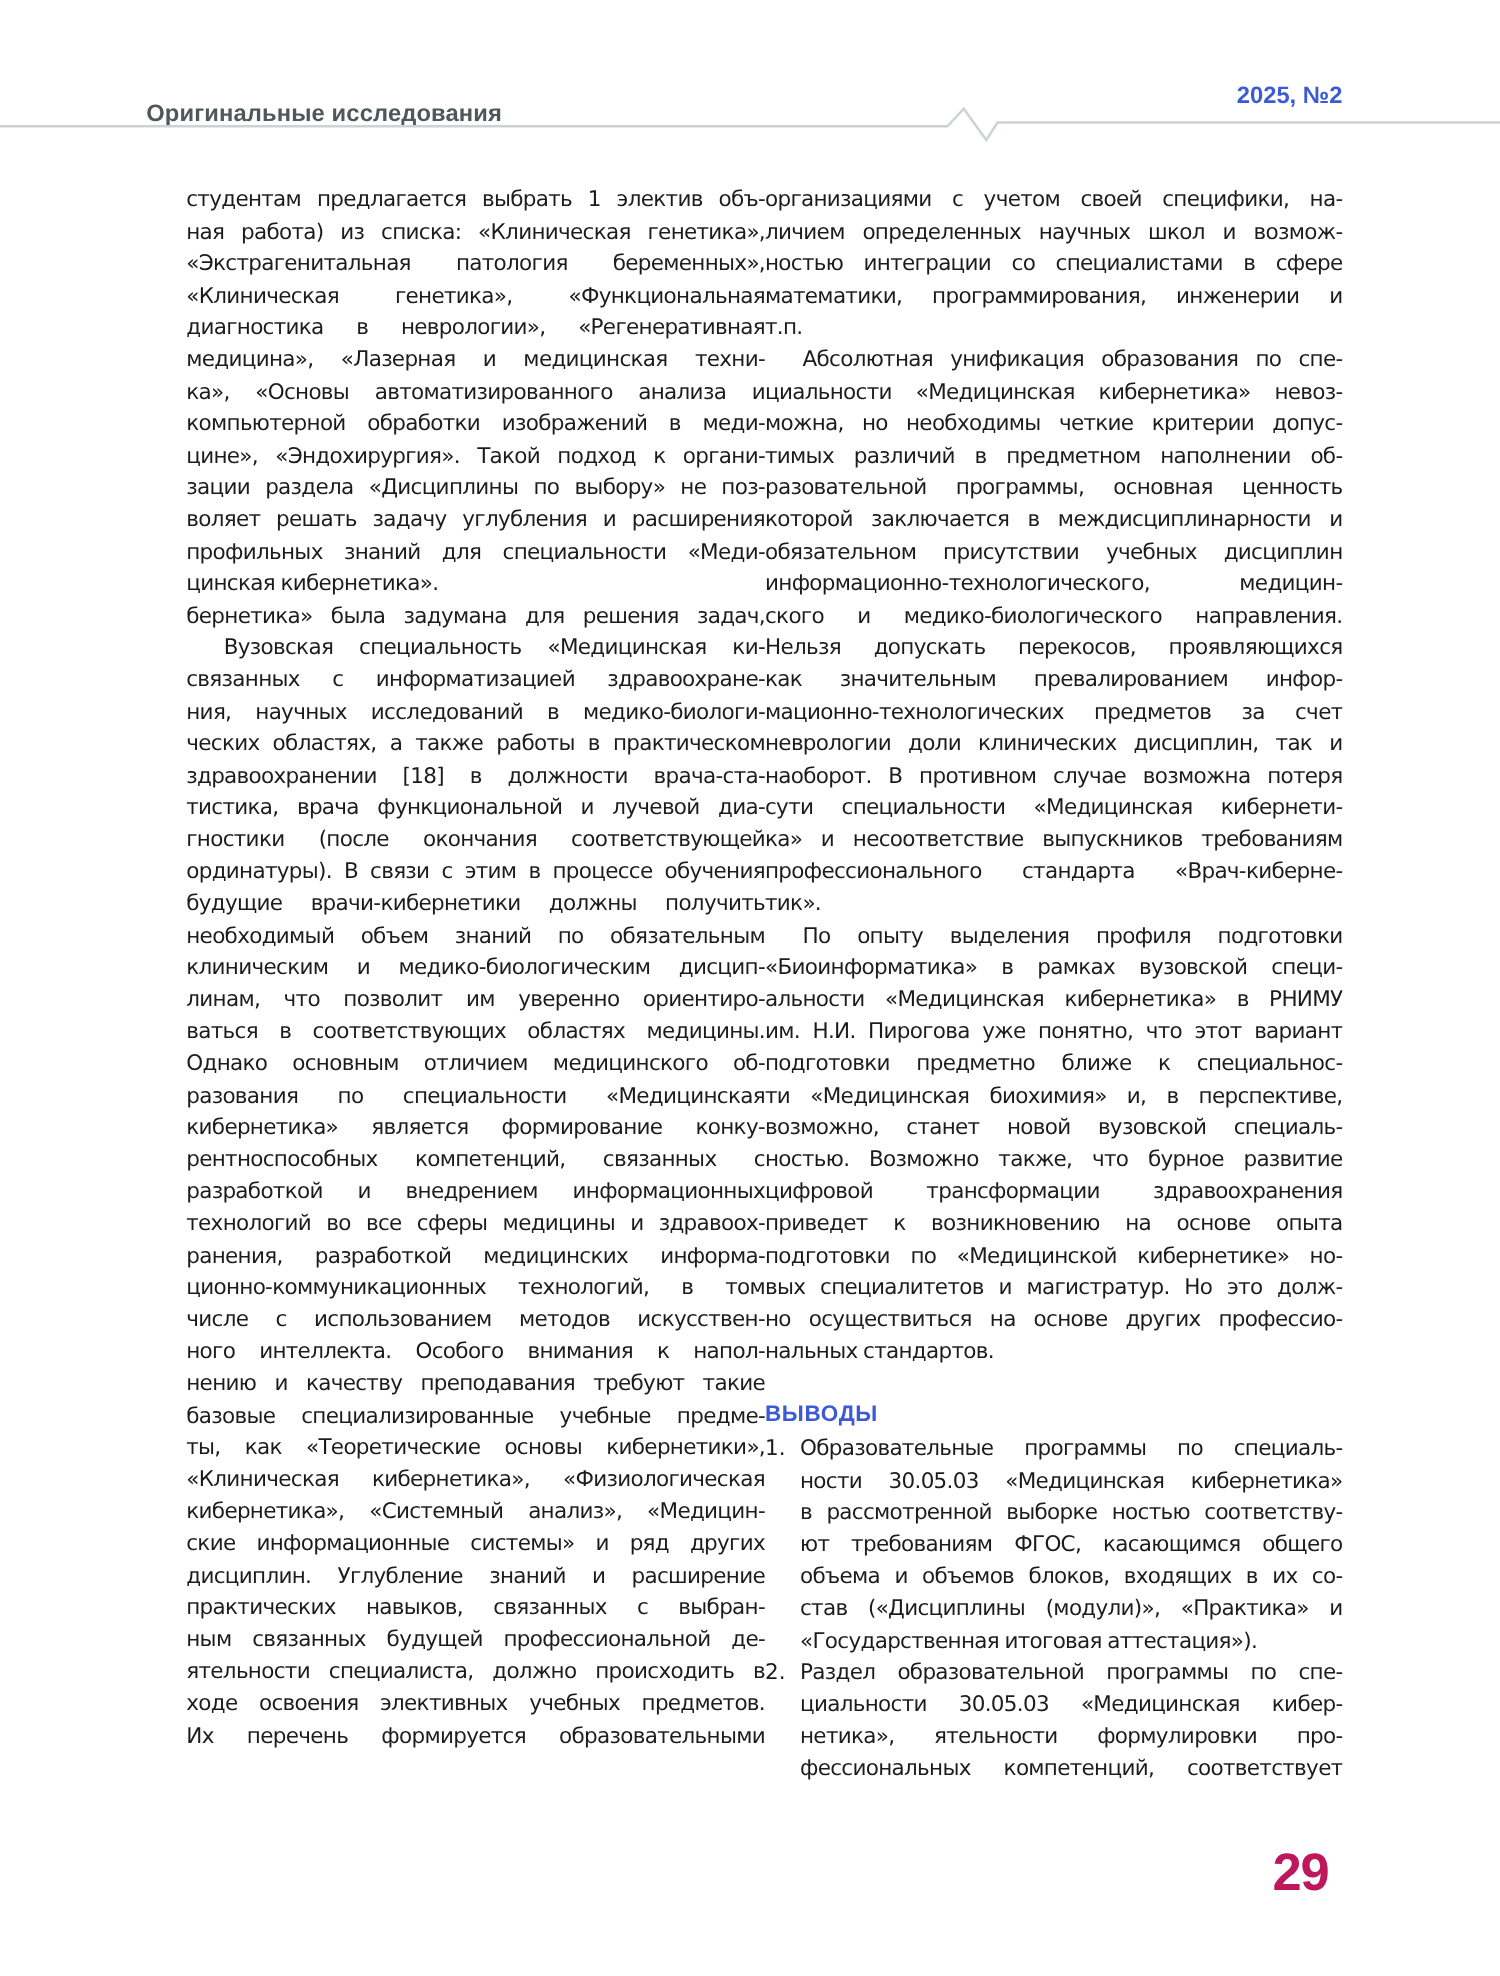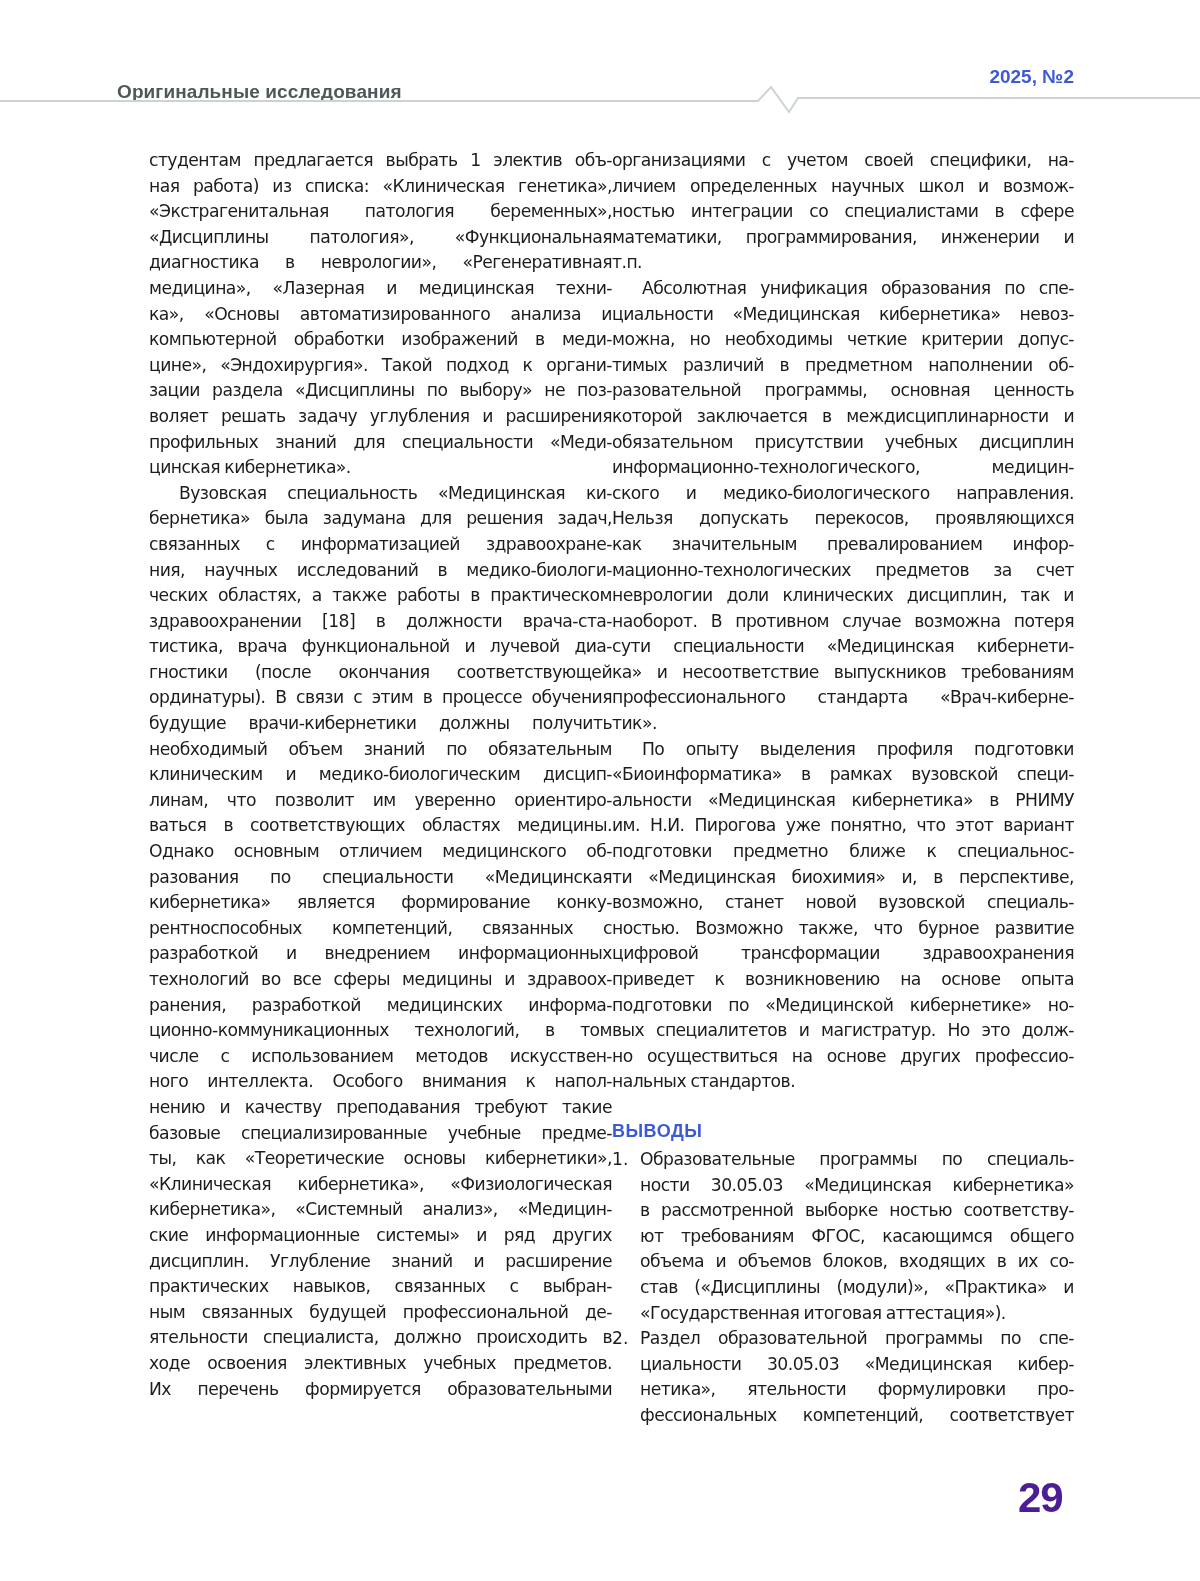--- a/index.html
+++ b/index.html
@@ -34,50 +34,50 @@
     color: #3d5ad6; font-family: "Liberation Sans", "DejaVu Sans", sans-serif; letter-spacing: 0.5px;
   }
   .list { position: absolute; left: 612px; top: 1147px; width: 462px; }
   .list-item { position: relative; padding-left: 28px; }
   .list-num {
     position: absolute; left: 0; top: 0; font-size: 17.2px; line-height: 25.6px;
     font-family: "DejaVu Sans", sans-serif;
   }
   .page-number {
     position: absolute; left: 1018px; top: 1474px; font-size: 42px; font-weight: bold;
-    color: #4c1d95; font-family: "Liberation Sans", "DejaVu Sans", sans-serif; letter-spacing: -1px;
+    color: #be185d; font-family: "Liberation Sans", "DejaVu Sans", sans-serif; letter-spacing: -1px;
   }
 </style>
 </head>
 <body>
 
 <div>
   <div class="header-left">Оригинальные исследования</div>
   <div class="header-right">2025, №2</div>
   <svg class="header-rule" width="1200" height="40" viewBox="0 80 1200 40">
     <polyline points="0,101 758,101 771,87 789,112 798,98 1200,98" fill="none" stroke="#cdd3d3" stroke-width="2"></polyline>
   </svg>
 </div>
 
 <div class="col col-left">
   <div class="line">студентам предлагается выбрать 1 электив объ-</div>
   <div class="line">ная работа) из списка: «Клиническая генетика»,</div>
   <div class="line">«Экстрагенитальная патология беременных»,</div>
-  <div class="line">«Дисциплины патология», «Функциональная</div>
+  <div class="line">«Клиническая генетика», «Функциональная</div>
   <div class="line">диагностика в неврологии», «Регенеративная</div>
   <div class="line">медицина», «Лазерная и медицинская техни-</div>
   <div class="line">ка», «Основы автоматизированного анализа и</div>
   <div class="line">компьютерной обработки изображений в меди-</div>
   <div class="line">цине», «Эндохирургия». Такой подход к органи-</div>
   <div class="line">зации раздела «Дисциплины по выбору» не поз-</div>
   <div class="line">воляет решать задачу углубления и расширения</div>
   <div class="line">профильных знаний для специальности «Меди-</div>
   <div class="line last">цинская кибернетика».</div>
+  <div class="line">бернетика» была задумана для решения задач,</div>
   <div class="line indent">Вузовская специальность «Медицинская ки-</div>
-  <div class="line">бернетика» была задумана для решения задач,</div>
   <div class="line">связанных с информатизацией здравоохране-</div>
   <div class="line">ния, научных исследований в медико-биологи-</div>
   <div class="line">ческих областях, а также работы в практическом</div>
   <div class="line">здравоохранении [18] в должности врача-ста-</div>
   <div class="line">тистика, врача функциональной и лучевой диа-</div>
   <div class="line">гностики (после окончания соответствующей</div>
   <div class="line">ординатуры). В связи с этим в процессе обучения</div>
   <div class="line">будущие врачи-кибернетики должны получить</div>
   <div class="line">необходимый объем знаний по обязательным</div>
   <div class="line">клиническим и медико-биологическим дисцип-</div>

